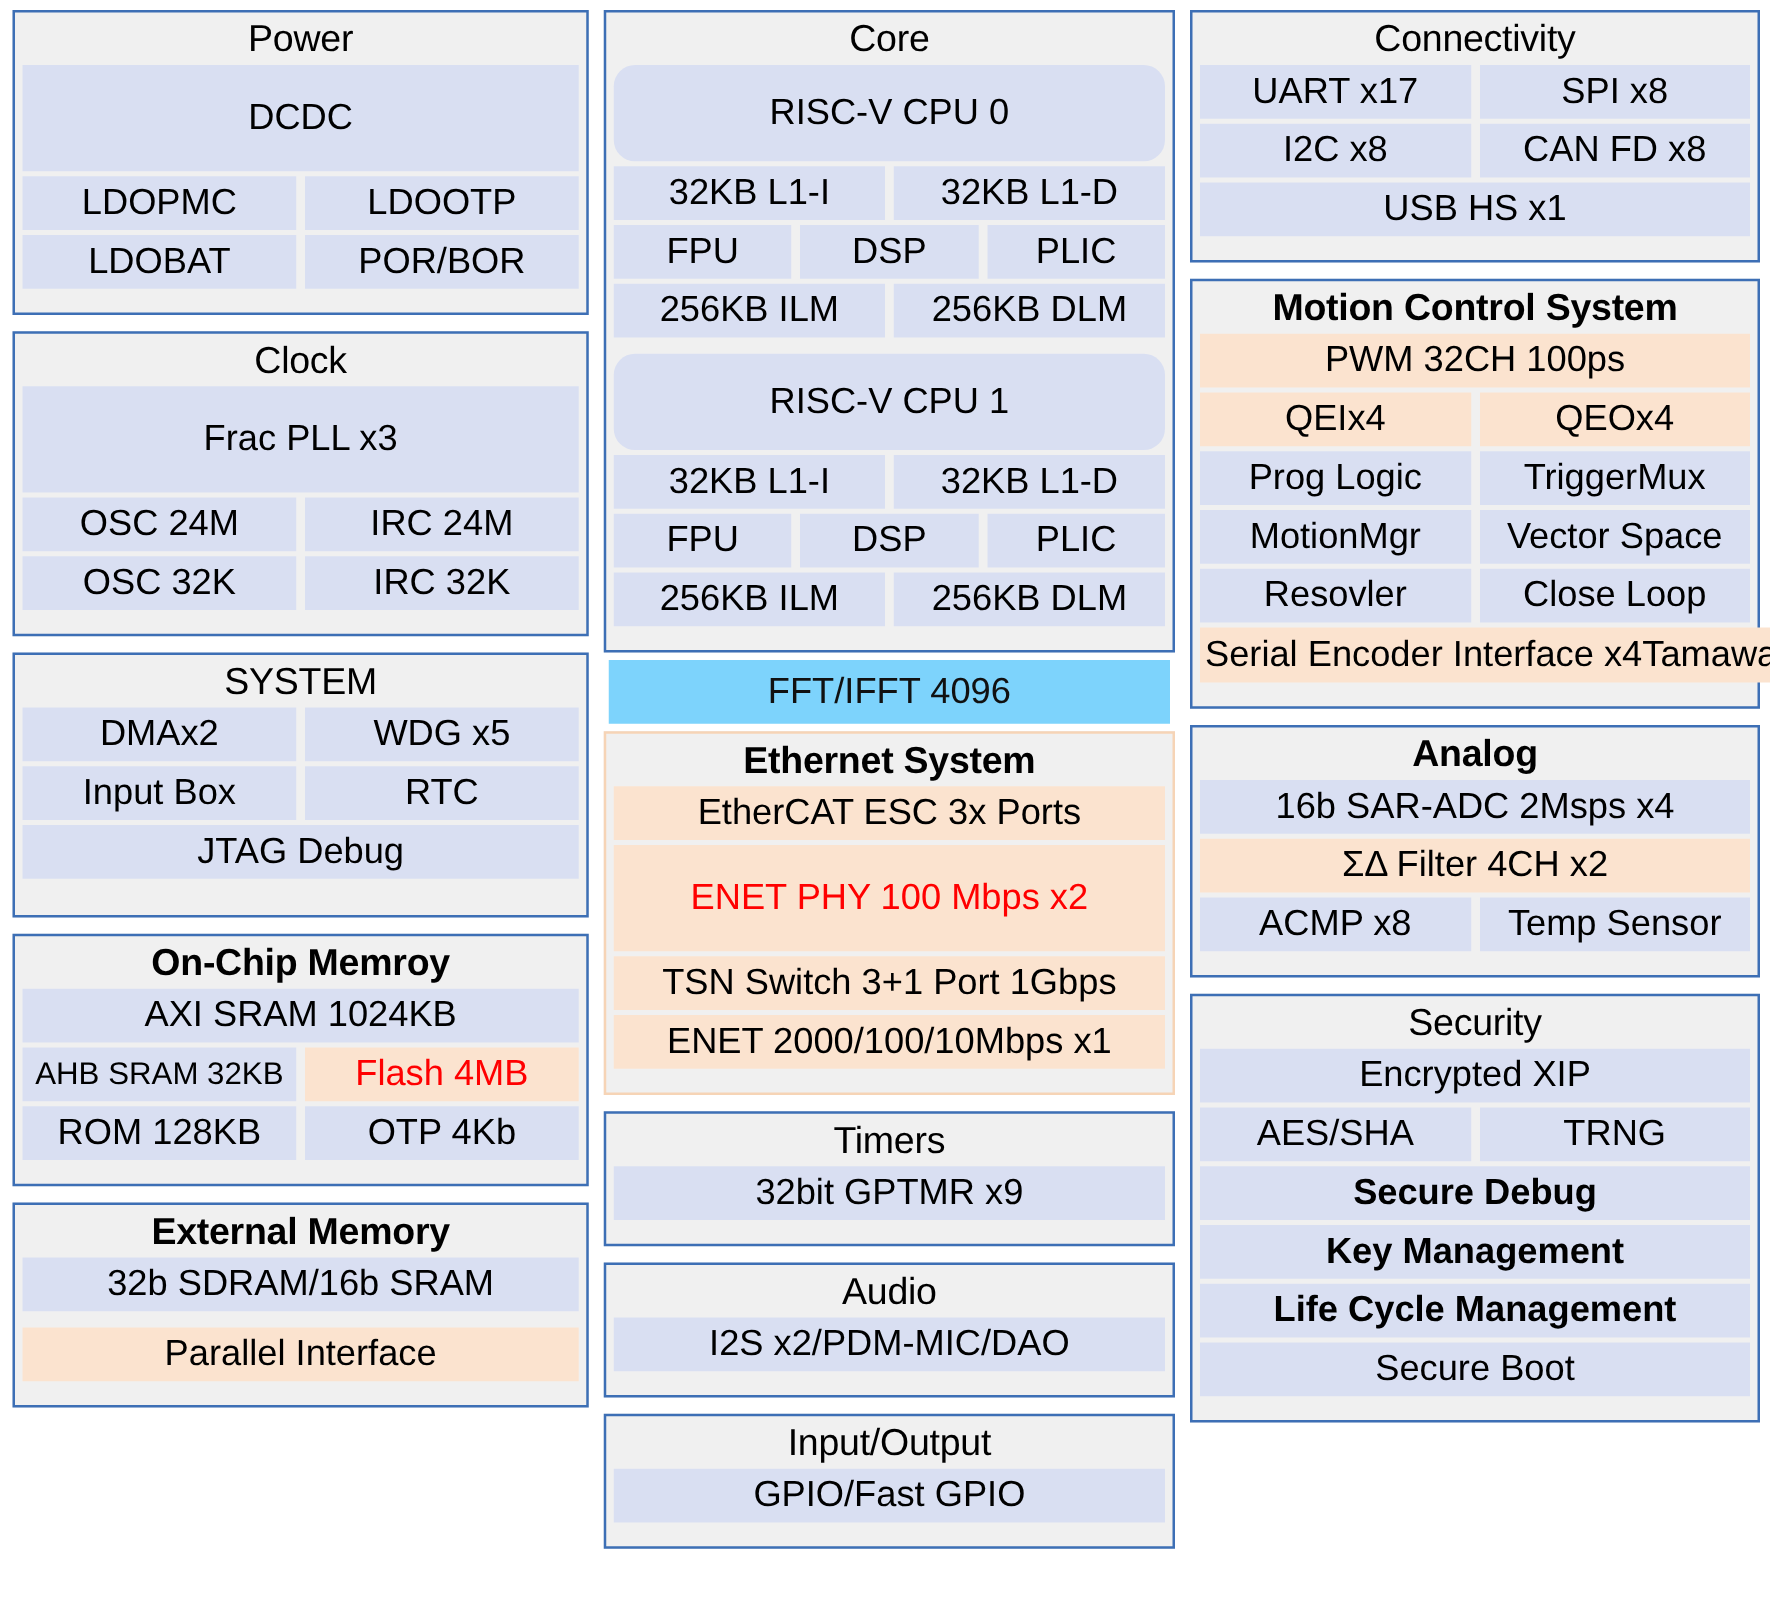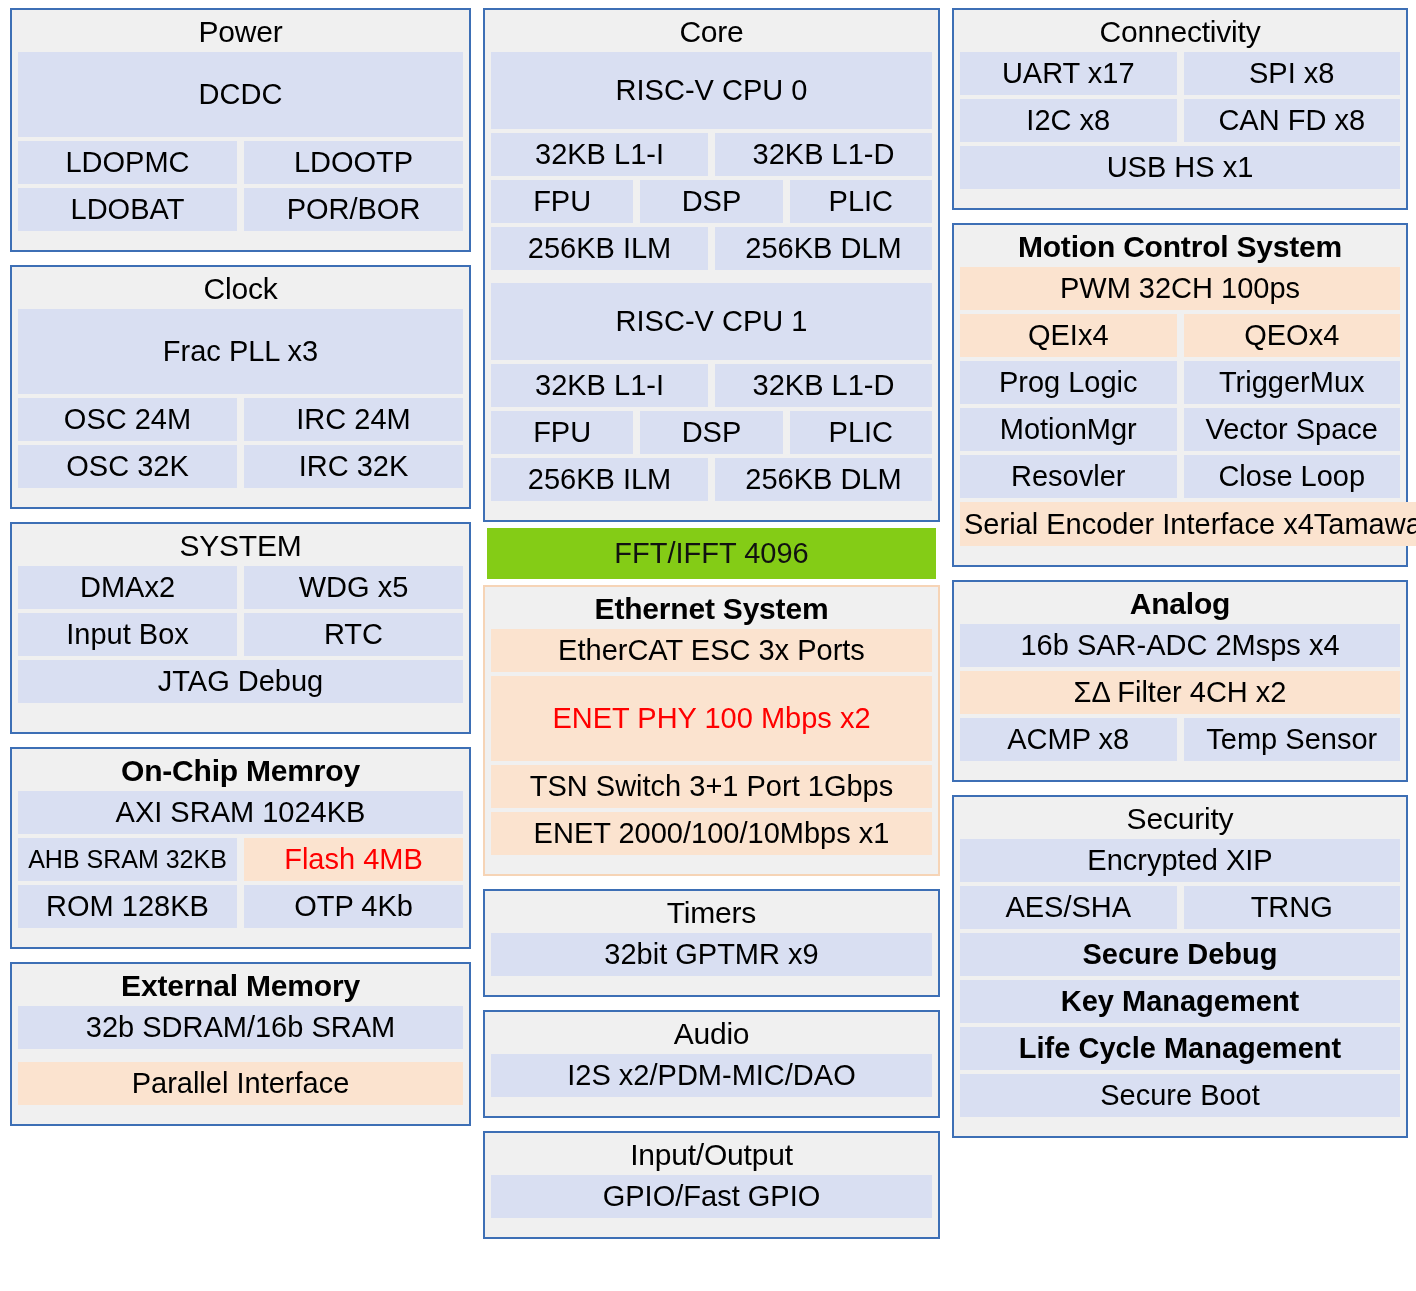--- a/index.html
+++ b/index.html
@@ -76,33 +76,33 @@
     align-items: center;
     justify-content: center;
     padding: 7px 4px;
     box-sizing: border-box;
     white-space: nowrap;
   }
   .cell.orange { background: #FBE3CF; }
   .cell.red-text { color: #FF0000; }
   .cell.bold { font-weight: 700; }
   .cell.tall { padding: 28px 4px; }
-  .cell.xtall { padding: 24px 4px; }
+  .cell.xtall { padding: 24px 4px; border-radius: 17px; }
   .cell.two-line {
     flex-direction: row;
     line-height: 1.12;
     padding: 6px 4px;
   }
   .cell.xsm { font-size: 25px; }
 
   .spacer-8 { height: 8px; }
   .spacer-18 { height: 18px; }
 
   .standalone {
-    background: #84cc16;
+    background: #7dd3fc;
     font-size: 29px;
     text-align: center;
     padding: 9px 4px;
     box-sizing: border-box;
     margin: 0 4px;
   }
 </style>
 </head>
 <body>
 

